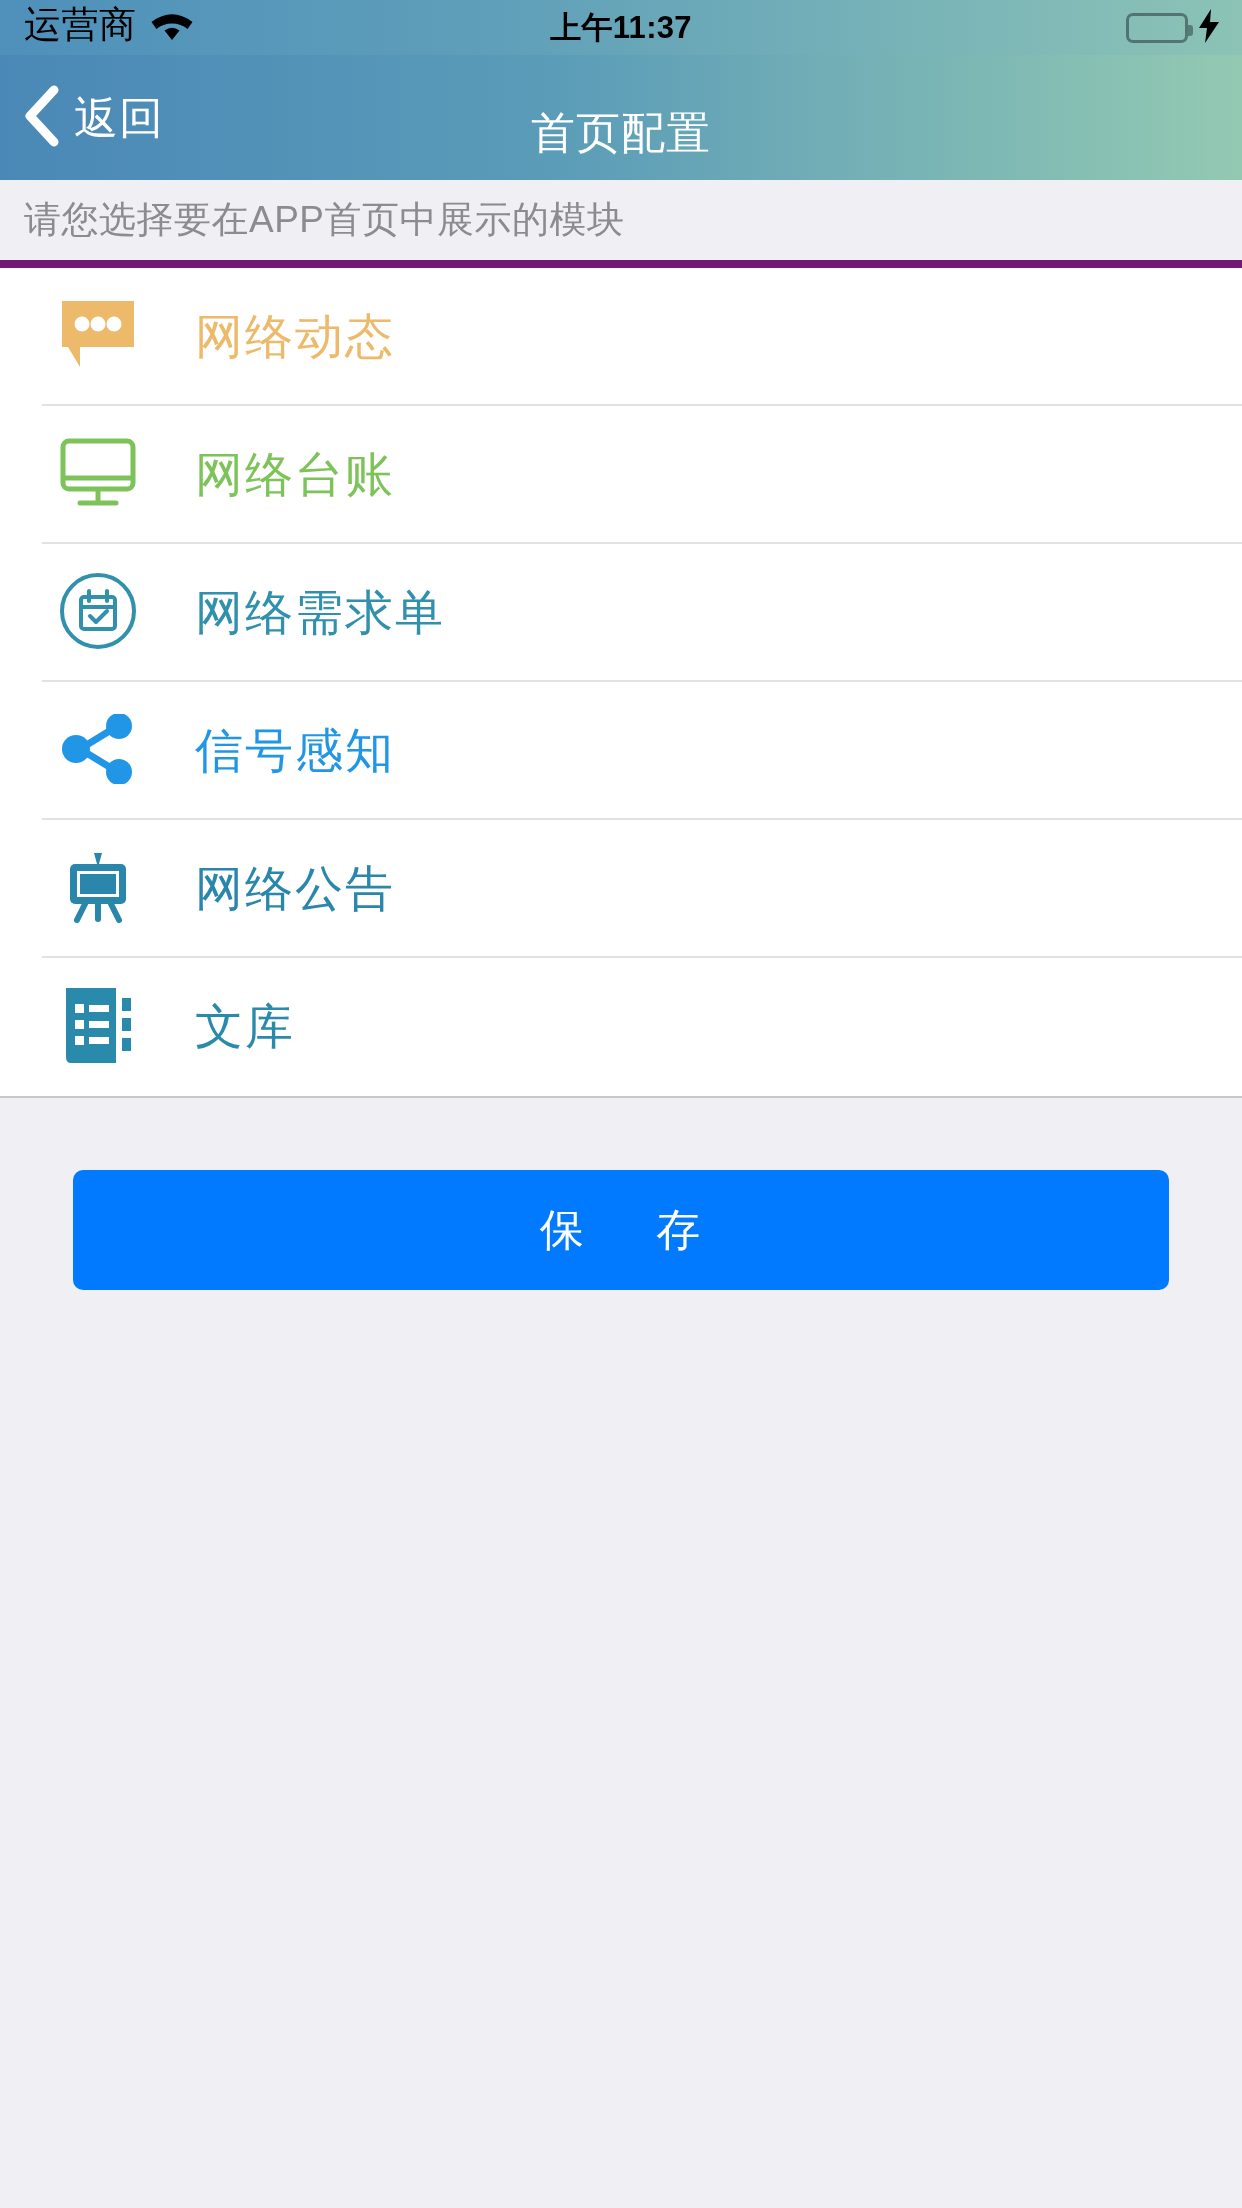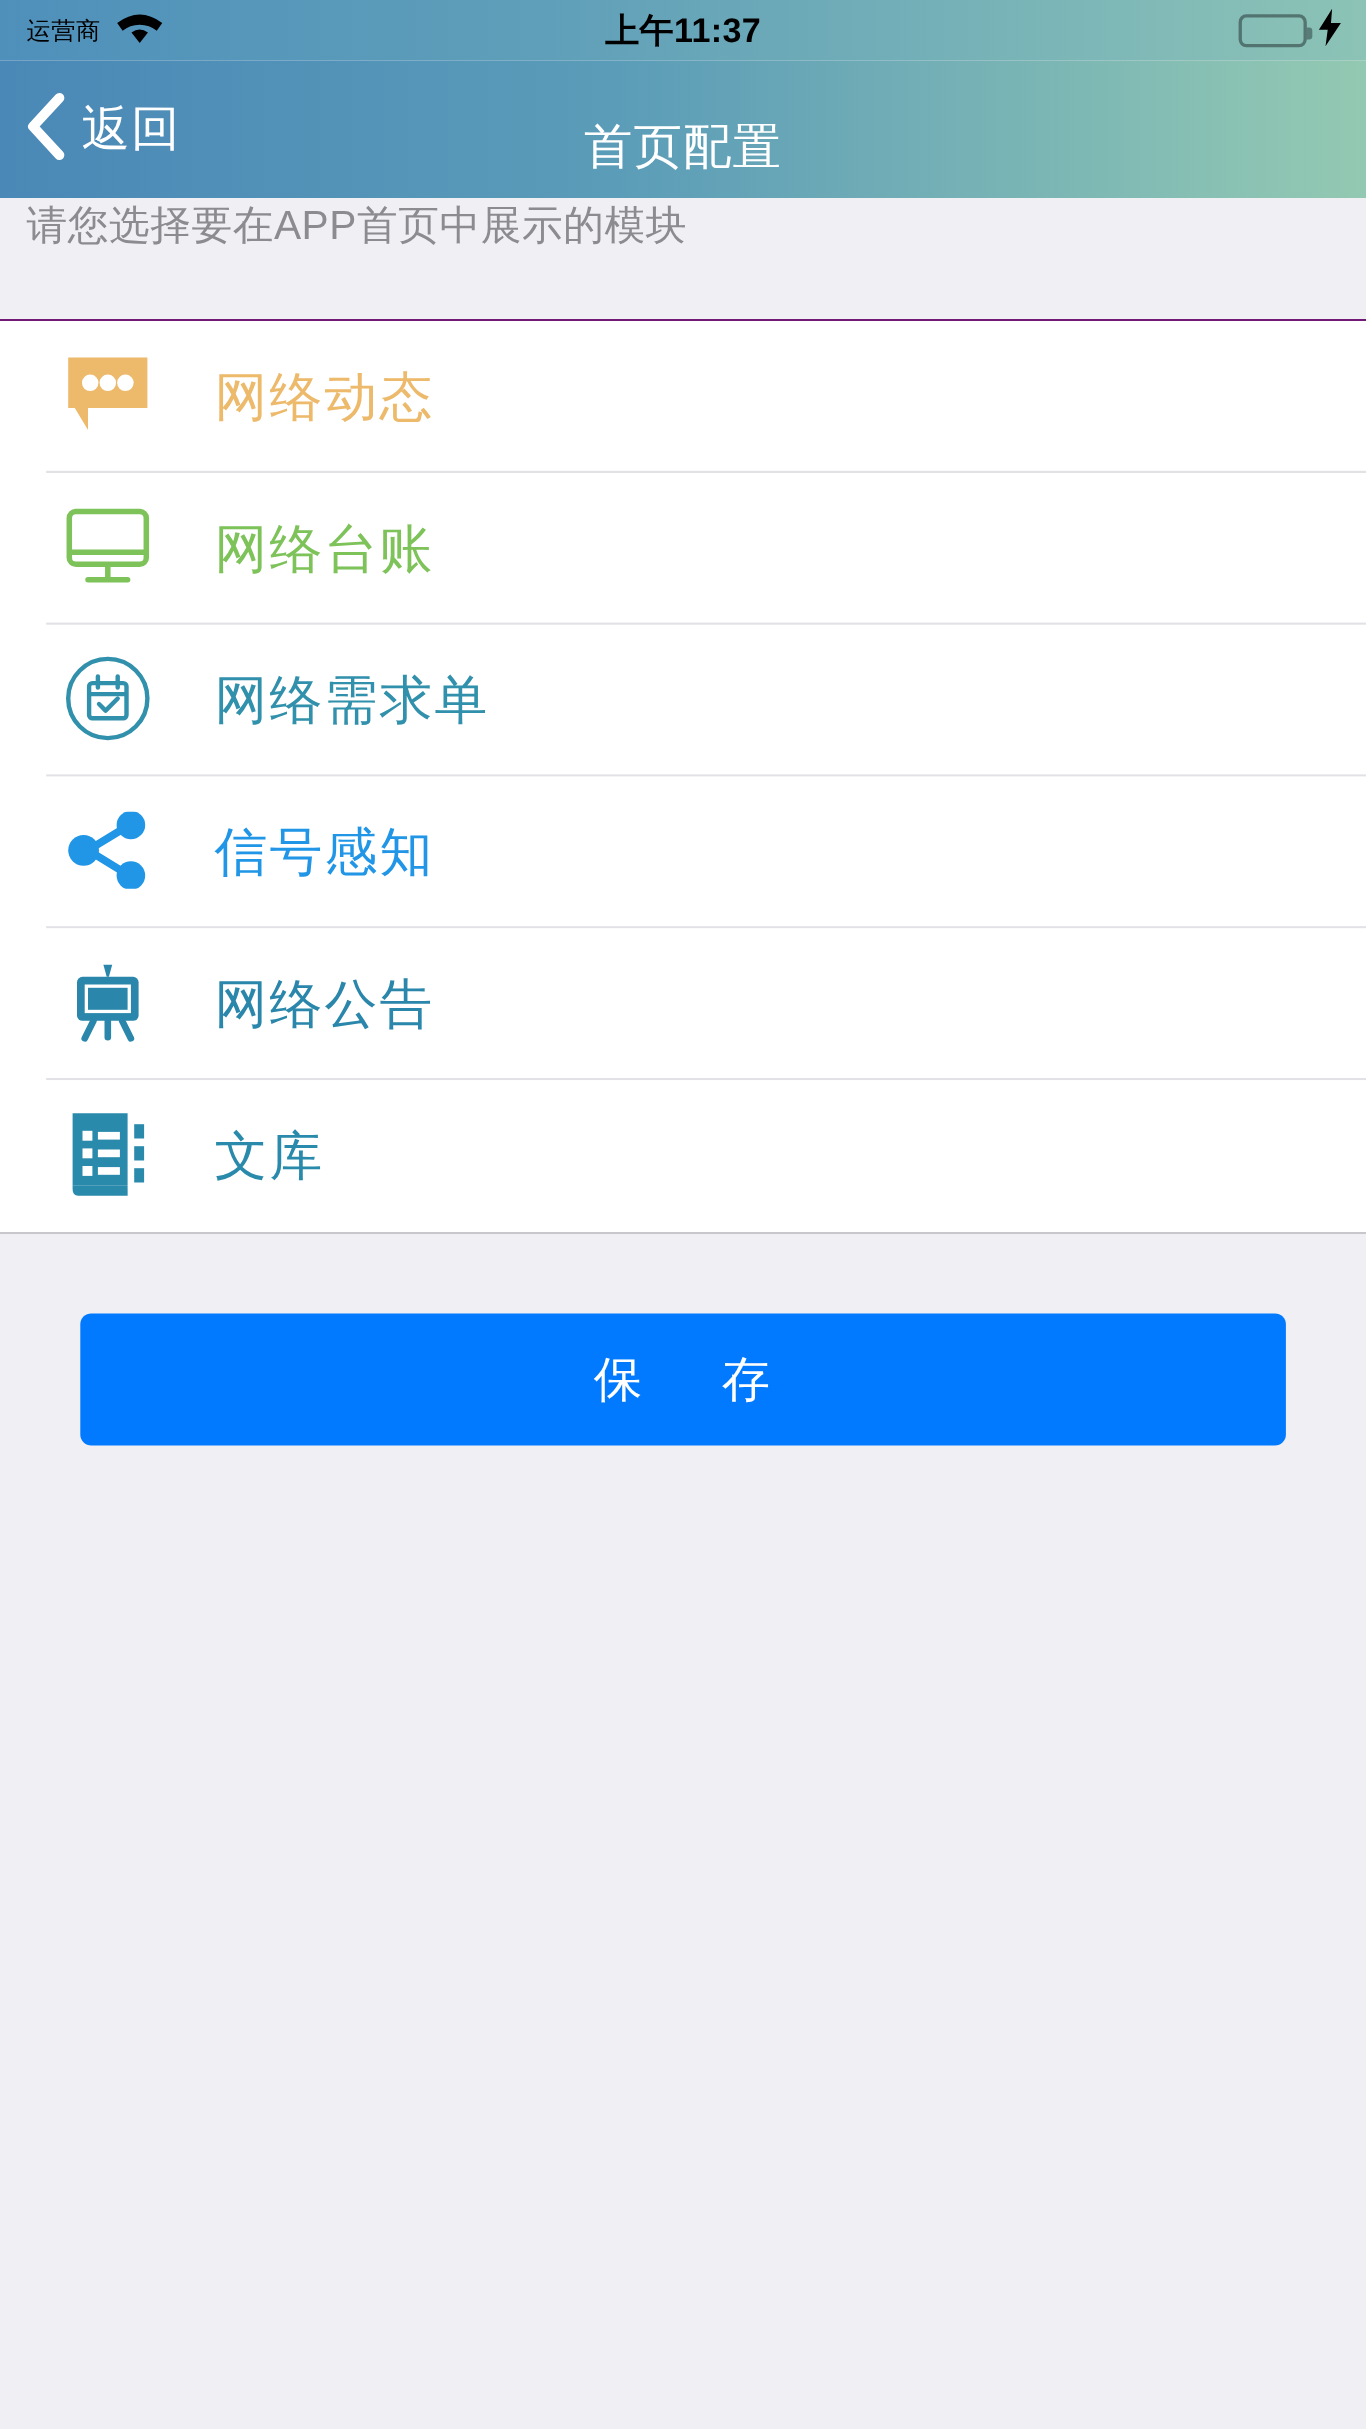--- a/index.html
+++ b/index.html
@@ -21,24 +21,25 @@
     align-items: center;
   }
   .status-left {
     display: flex;
     align-items: center;
     gap: 14px;
     padding-left: 24px;
     flex: 1;
   }
   .carrier-text {
-    font-size: 22px;
+    font-size: 37px;
     color: #000;
     letter-spacing: 0.5px;
     line-height: 1;
+    font-family: Liberation Mono, monospace;
   }
   .wifi-icon { display: block; }
   .status-center {
     position: absolute;
     left: 0; right: 0;
     text-align: center;
     pointer-events: none;
   }
   .status-time {
     font-size: 31px;
@@ -110,26 +111,26 @@
     text-align: center;
     font-size: 44px;
     color: #ffffff;
     letter-spacing: 1px;
     pointer-events: none;
     margin-top: 31px;
   }
 
   
   .subtitle-strip {
-    height: 112px;
+    height: 88px;
     background: #efeff4;
     display: flex;
-    align-items: flex-start;
+    align-items: center;
     padding-left: 24px;
-    border-bottom: 2px solid #701a75;
+    border-bottom: 8px solid #701a75;
   }
   .subtitle-text {
     font-size: 37px;
     color: #8b8b90;
     letter-spacing: 0.5px;
   }
 
   
   .module-list {
     background: #ffffff;

